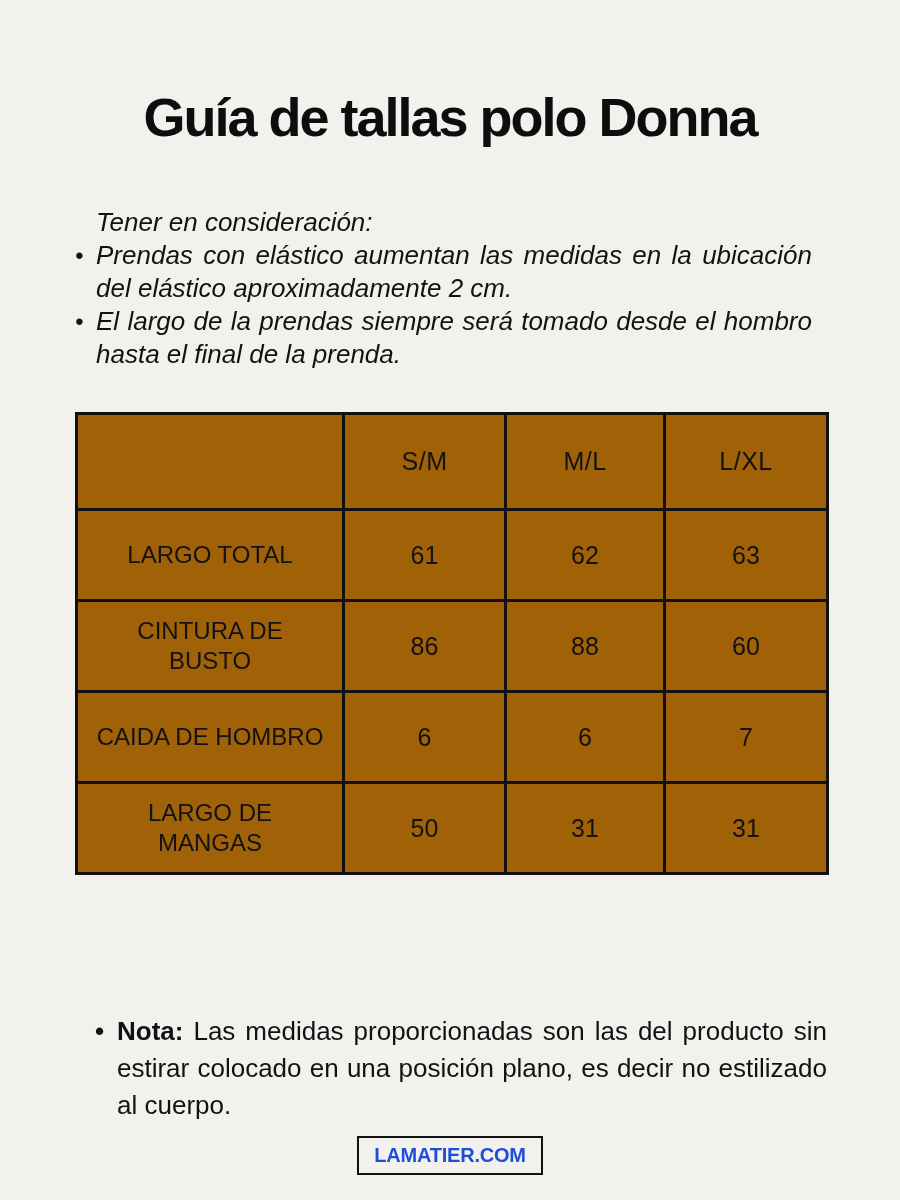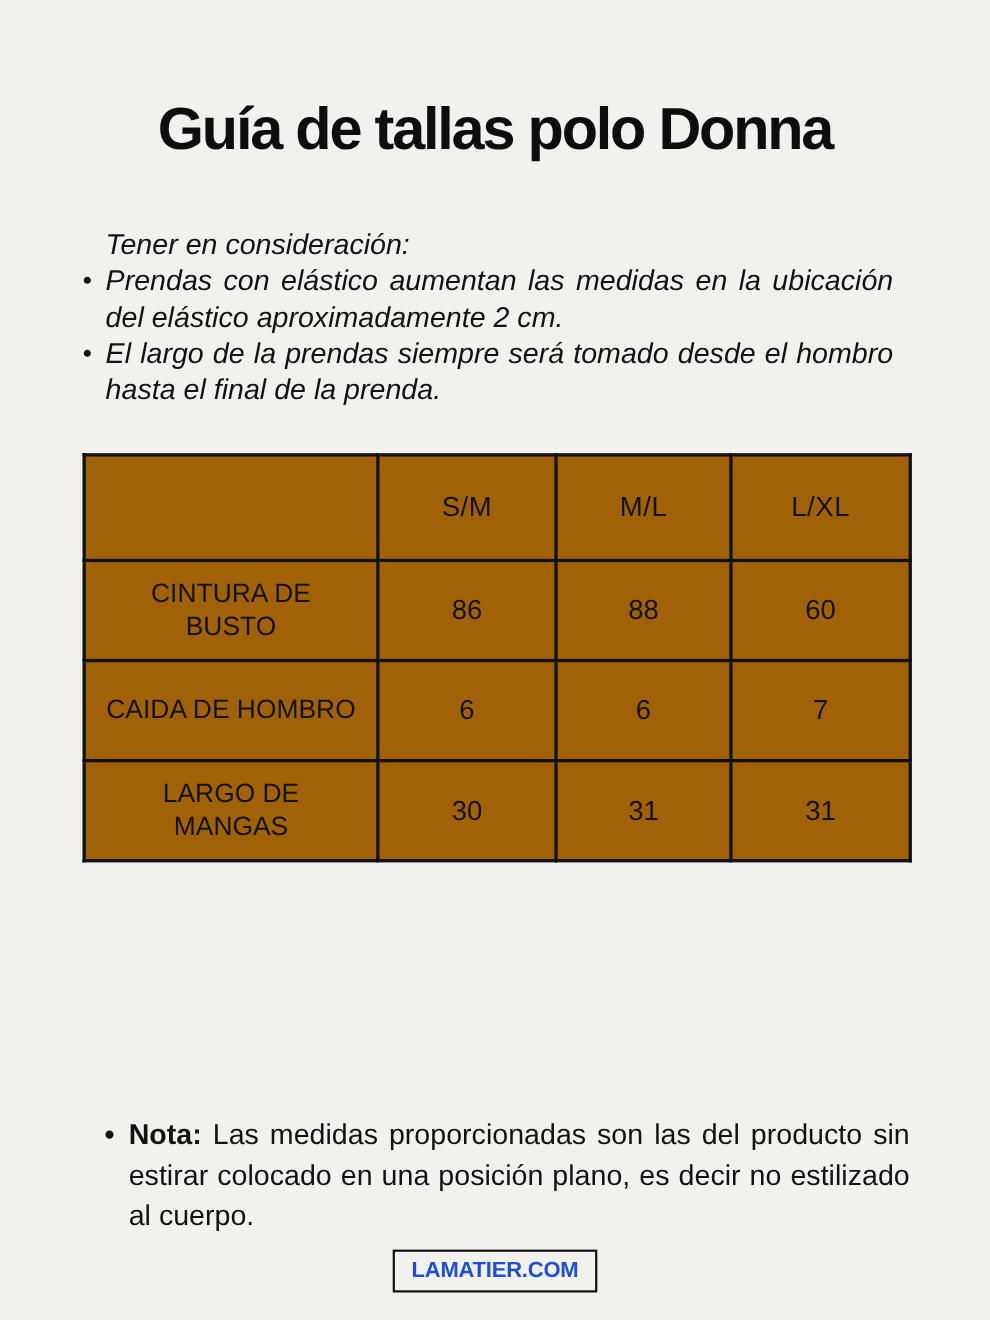--- a/index.html
+++ b/index.html
@@ -139,34 +139,40 @@
     <thead>
       <tr>
         <th class="size-col"></th>
         <th class="size-col">S/M</th>
         <th class="size-col">M/L</th>
         <th class="size-col">L/XL</th>
       </tr>
     </thead>
     <tbody>
       <tr>
+        <td class="row-label">LARGO TOTAL</td>
+        <td class="cell-value">61</td>
+        <td class="cell-value">62</td>
+        <td class="cell-value">63</td>
+      </tr>
+      <tr>
         <td class="row-label">CINTURA DE BUSTO</td>
         <td class="cell-value">86</td>
         <td class="cell-value">88</td>
         <td class="cell-value">60</td>
       </tr>
       <tr>
         <td class="row-label">CAIDA DE HOMBRO</td>
         <td class="cell-value">6</td>
         <td class="cell-value">6</td>
         <td class="cell-value">7</td>
       </tr>
       <tr>
         <td class="row-label">LARGO DE MANGAS</td>
-        <td class="cell-value">30</td>
+        <td class="cell-value">50</td>
         <td class="cell-value">31</td>
         <td class="cell-value">31</td>
       </tr>
     </tbody>
   </table>
 
   <div class="note bullet-item">
     <span class="bullet-dot">•</span>
     <span class="bullet-text"><span class="note-label">Nota:</span><span> Las medidas proporcionadas son las del producto sin estirar colocado en una posición plano, es decir no estilizado al cuerpo.</span></span>
   </div>

